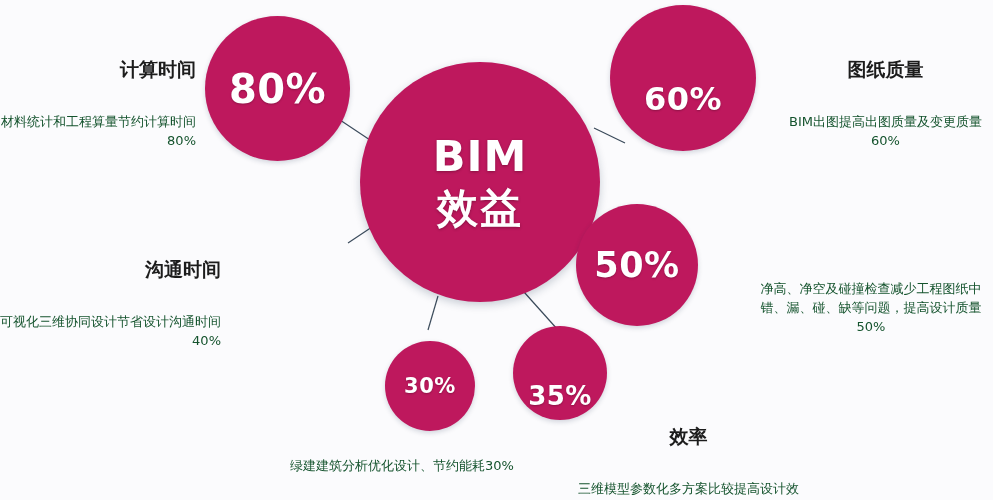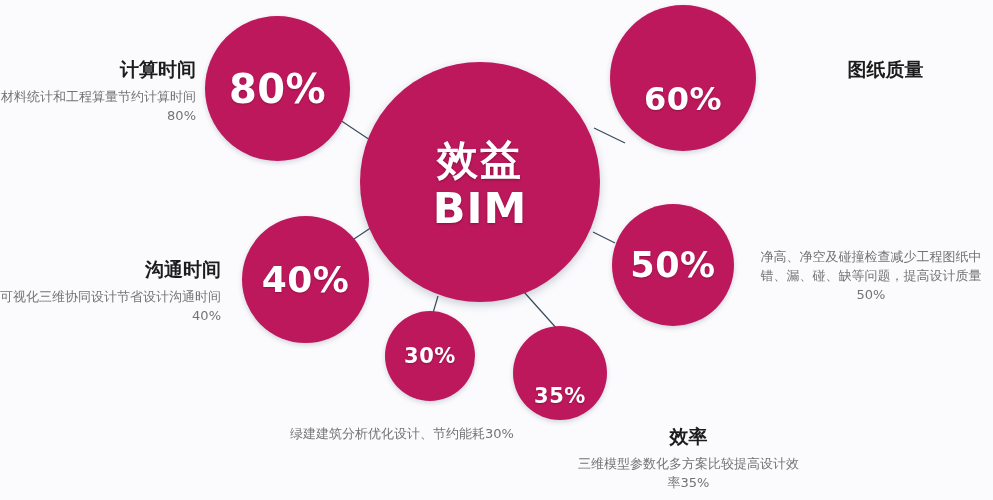--- a/index.html
+++ b/index.html
@@ -63,84 +63,83 @@
   .callout .c-title {
     font-size: 19px;
     font-weight: bold;
     color: #1c1c1c;
     line-height: 1.2;
     margin-bottom: 7px;
     white-space: nowrap;
   }
   .callout .c-desc {
     font-size: 13px;
-    color: #737373;
+    color: #14532d;
     line-height: 1.45;
+    margin-top: 32px;
   }
   .align-right { text-align: right; }
   .align-left  { text-align: center; }
   .align-center{ text-align: center; }
 
   .pct-80 { font-size: 40px; }
   .pct-60 { font-size: 32px; margin-top: 41px; }
   .pct-40 { font-size: 36px; }
   .pct-50 { font-size: 35px; }
   .pct-30 { font-size: 21px; }
-  .pct-35 { font-size: 21px; margin-top: 46px; }
+  .pct-35 { font-size: 26px; margin-top: 46px; }
 </style>
 </head>
 <body>
 
 <div id="canvas">
 
   <svg id="connectors" viewBox="0 0 993 500">
     <line x1="370" y1="140" x2="340" y2="120" stroke="#3a4a5a" stroke-width="1.2"></line>
     <line x1="594" y1="128" x2="625" y2="143" stroke="#3a4a5a" stroke-width="1.2"></line>
     <line x1="375" y1="225" x2="348" y2="243" stroke="#3a4a5a" stroke-width="1.2"></line>
     <line x1="593" y1="232" x2="615" y2="243" stroke="#3a4a5a" stroke-width="1.2"></line>
     <line x1="438" y1="296" x2="428" y2="330" stroke="#3a4a5a" stroke-width="1.2"></line>
     <line x1="524" y1="292" x2="558" y2="330" stroke="#3a4a5a" stroke-width="1.2"></line>
   </svg>
 
   <div class="bubble bubble-main" style="left:360px; top:62px; width:240px; height:240px;">
+    <div class="main-line main-en">BIM</div>
     <div class="main-line main-cn">效益</div>
-    <div class="main-line main-en">BIM</div>
   </div>
 
   <div class="bubble" style="left:205px; top:16px; width:145px; height:145px;">
     <span class="pct pct-80">80%</span>
   </div>
 
   <div class="bubble" style="left:610px; top:5px; width:146px; height:146px;">
     <span class="pct pct-60">60%</span>
   </div>
 
-  <div class="bubble" style="left:242px; top:216px; width:127px; height:127px;">
-    <span class="pct pct-40">40%</span>
-  </div>
 
-  <div class="bubble" style="left:612px; top:204px; width:122px; height:122px;">
+  <div class="bubble" style="left:576px; top:204px; width:122px; height:122px;">
     <span class="pct pct-50">50%</span>
   </div>
 
-  <div class="bubble" style="left:385px; top:311px; width:90px; height:90px;">
+  <div class="bubble" style="left:385px; top:341px; width:90px; height:90px;">
     <span class="pct pct-30">30%</span>
   </div>
 
   <div class="bubble" style="left:513px; top:326px; width:94px; height:94px;">
     <span class="pct pct-35">35%</span>
   </div>
 
   <div class="callout align-right" style="left:0px; top:58px; width:196px;">
     <div class="c-title">计算时间</div>
     <div class="c-desc">材料统计和工程算量节约计算时间80%</div>
   </div>
 
   <div class="callout align-left" style="left:783px; top:58px; width:205px;">
     <div class="c-title">图纸质量</div>
+    <div class="c-desc">BIM出图提高出图质量及变更质量60%</div>
   </div>
 
   <div class="callout align-right" style="left:0px; top:258px; width:221px;">
     <div class="c-title">沟通时间</div>
     <div class="c-desc">可视化三维协同设计节省设计沟通时间40%</div>
   </div>
 
   <div class="callout align-left" style="left:757px; top:248px; width:228px;">
     <div class="c-desc">净高、净空及碰撞检查减少工程图纸中错、漏、碰、缺等问题，提高设计质量50%</div>
   </div>

